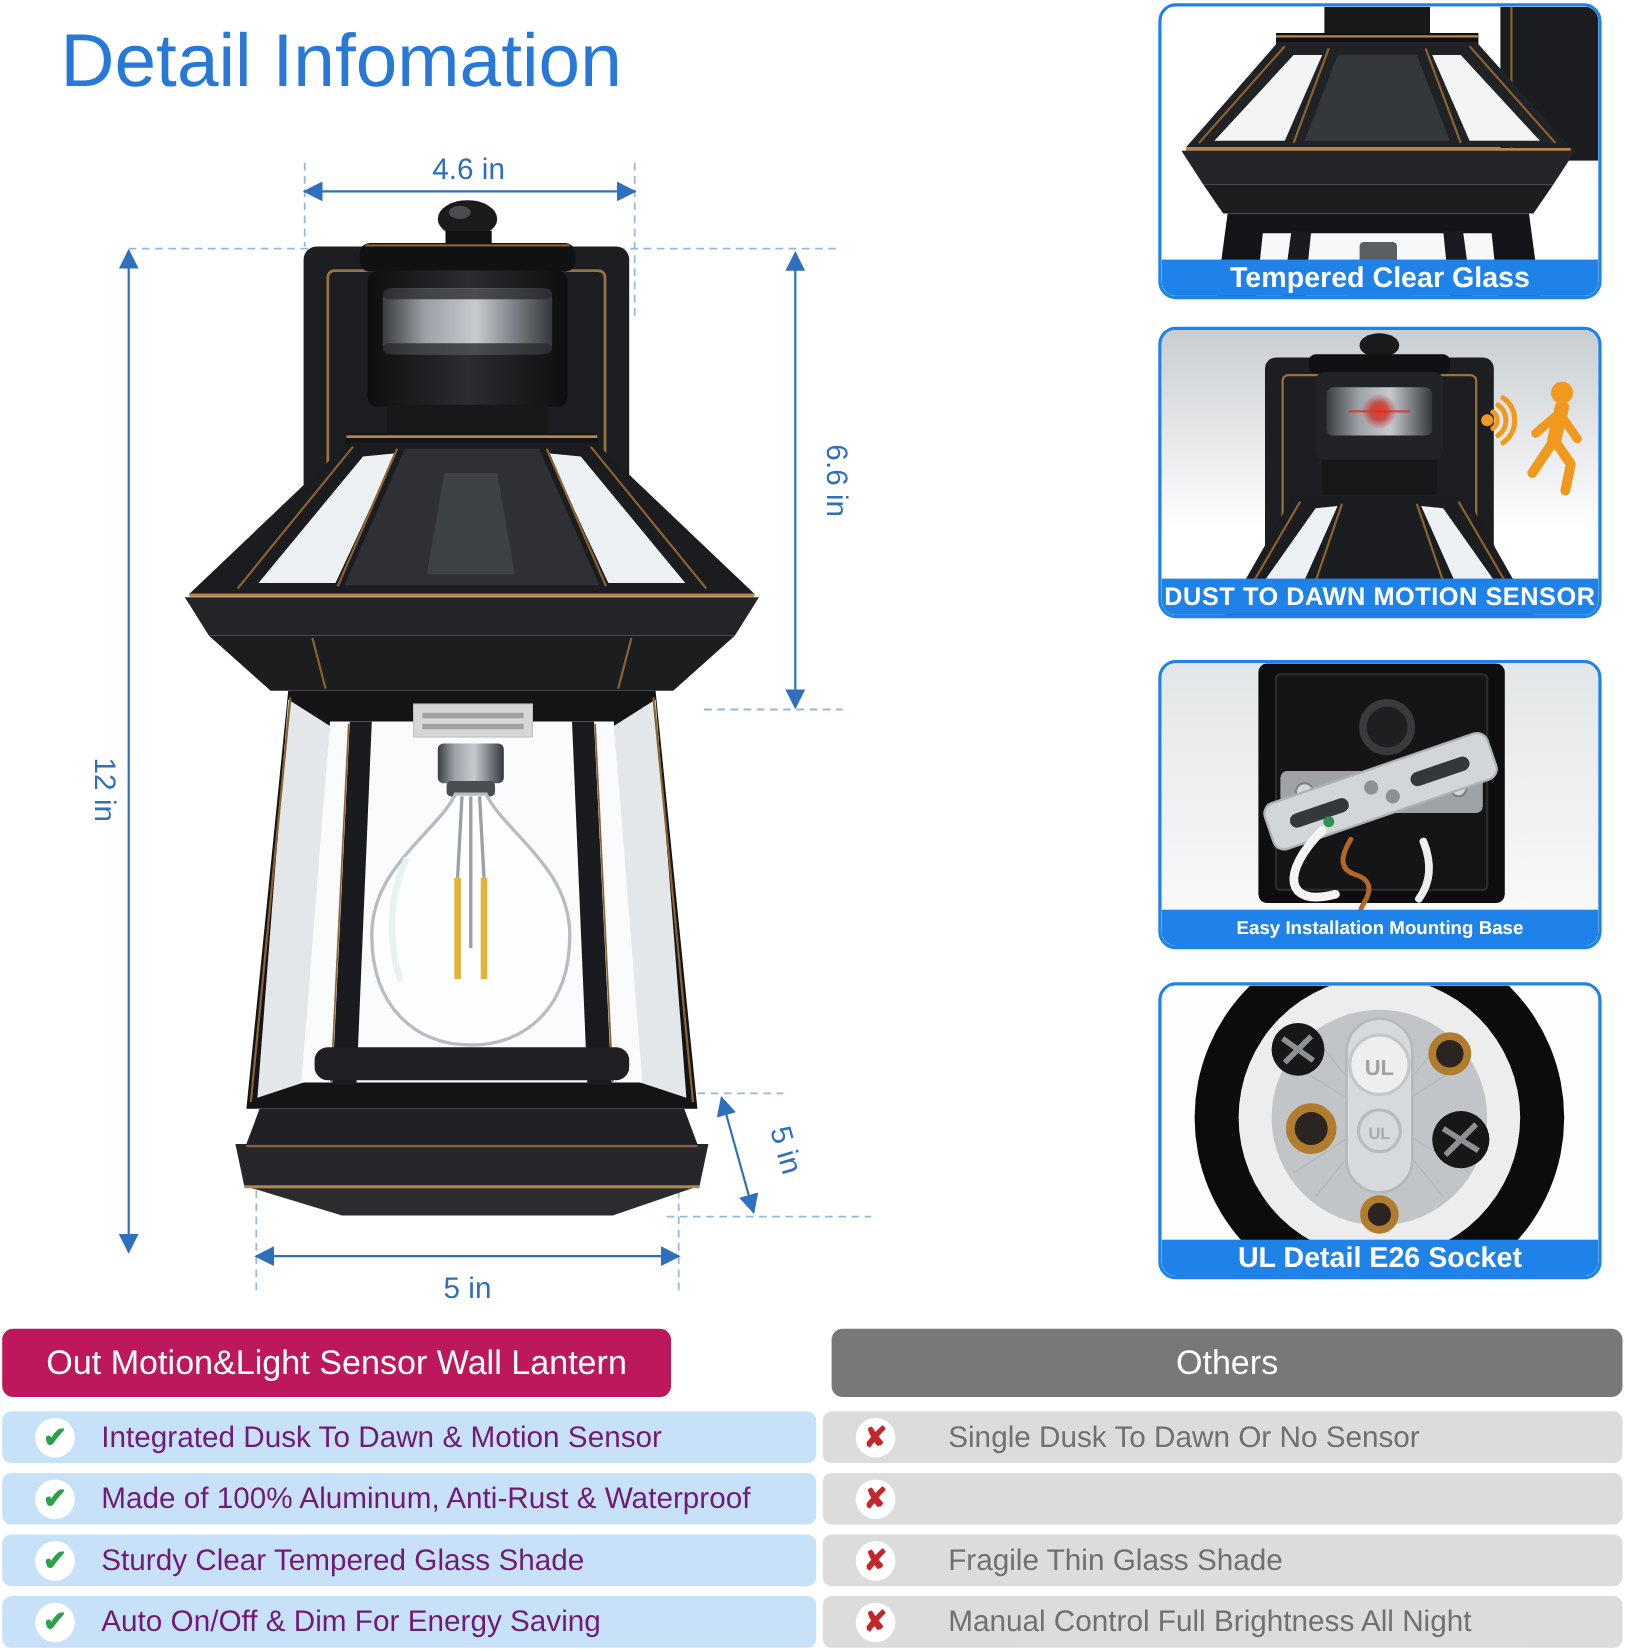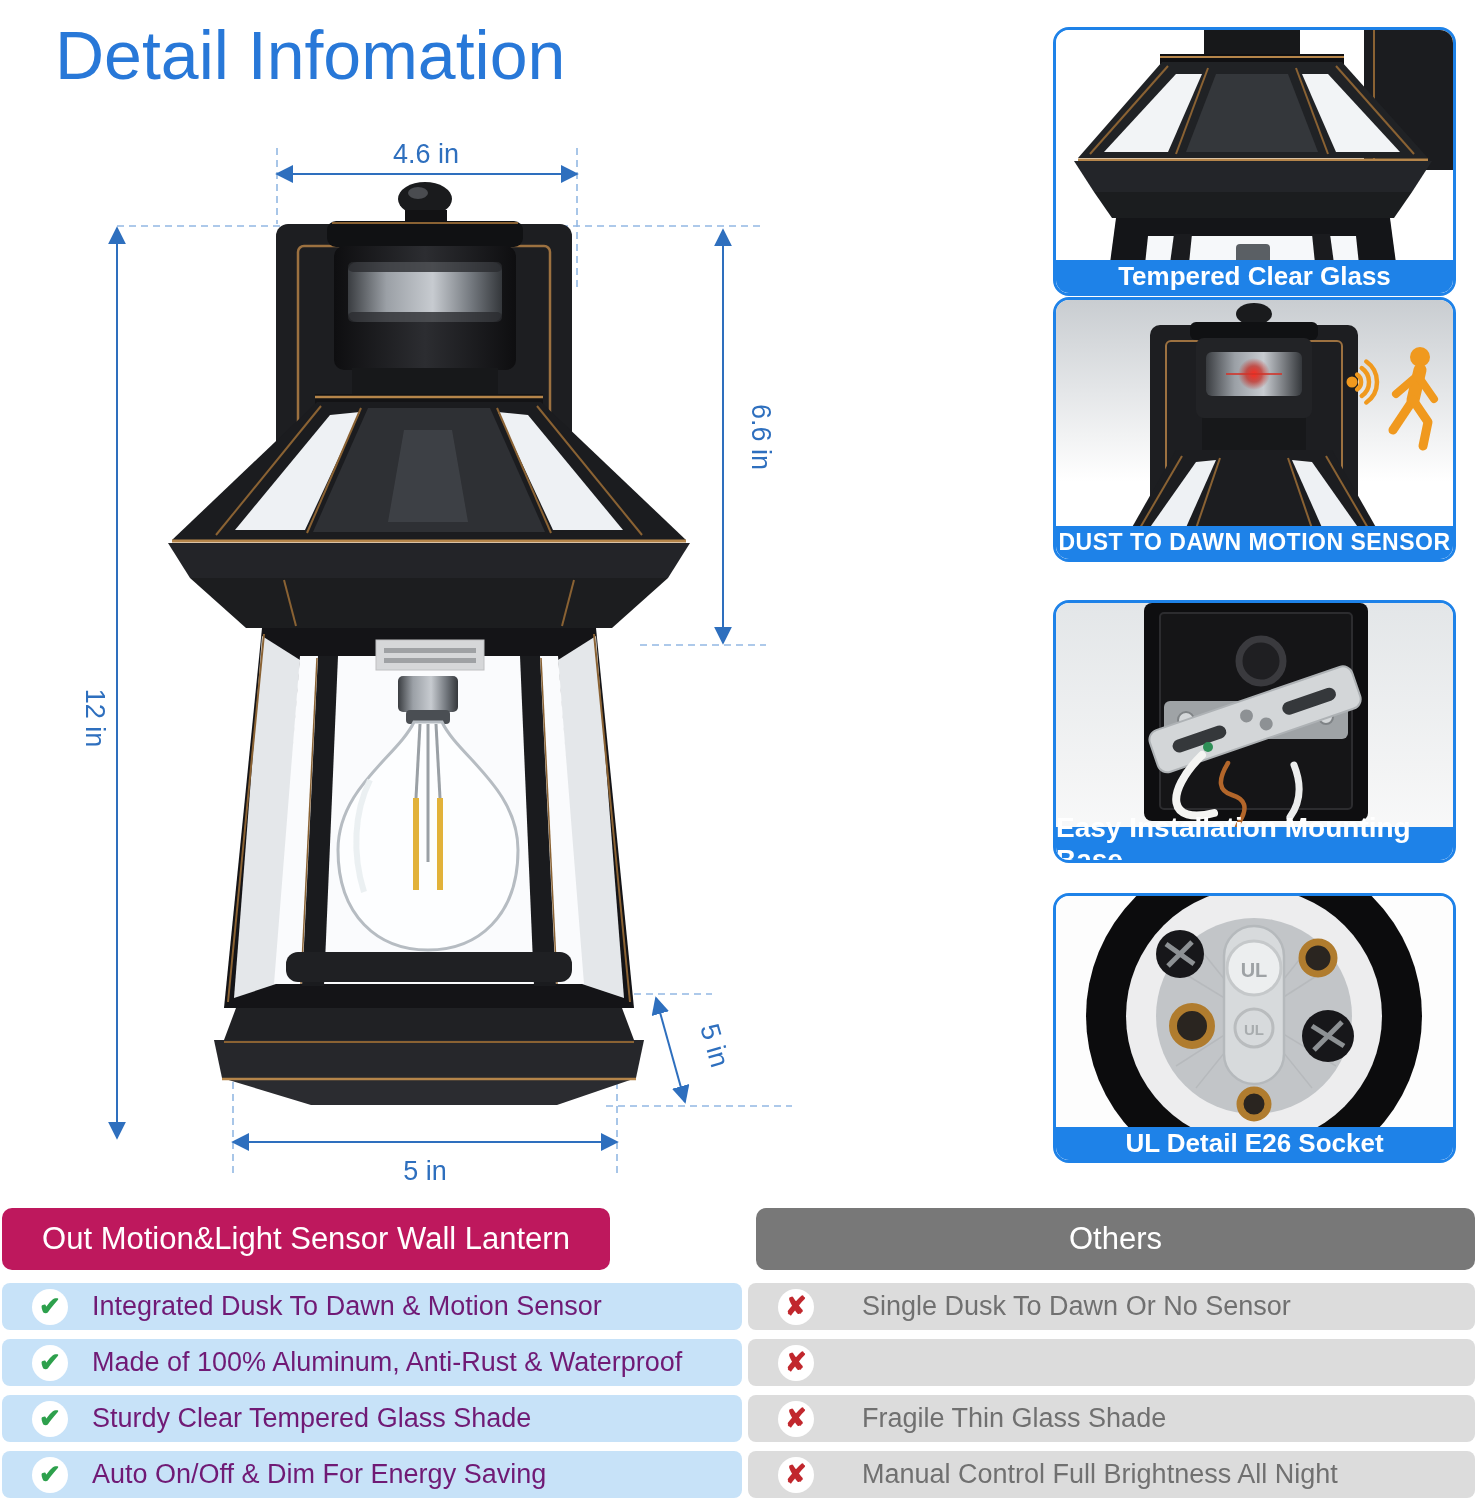--- a/index.html
+++ b/index.html
@@ -4,21 +4,21 @@
 <style>
   html,body{margin:0;padding:0;background:#ffffff;font-family:"Liberation Sans",sans-serif;}
   .canvas{position:relative;width:1477px;height:1500px;background:#fff;overflow:hidden;text-decoration:underline;}
   .page-title{position:absolute;left:55px;top:16px;font-size:68px;color:#2878d8;letter-spacing:0px;font-weight:normal;}
   #diagram{position:absolute;left:0;top:120px;}
 
   
   .card{position:absolute;left:1053px;width:403px;border:3px solid #1e82e8;border-radius:16px;background:#fff;overflow:hidden;box-sizing:border-box;}
   .card-art{position:absolute;left:0;top:0;width:100%;height:100%;}
   .card-banner{position:absolute;left:0;right:0;bottom:0;height:33px;background:#1e82e8;color:#fff;display:flex;align-items:center;justify-content:center;font-weight:bold;}
-  .b1,.b4{font-size:26px;} .b2{font-size:23px;letter-spacing:.5px;} .b3{font-size:28px;}
+  .b1,.b4{font-size:26px;} .b2{font-size:23px;letter-spacing:.5px;} .b3{font-size:17px;}
 
   
   .cmp-header{position:absolute;height:62px;border-radius:10px;display:flex;align-items:center;justify-content:center;color:#fff;font-size:31px;}
   .cmp-header.left{left:2px;top:1208px;width:608px;background:#be185d;}
   .cmp-header.right{left:756px;top:1208px;width:719px;background:#787878;}
   .cmp-row{position:absolute;height:47px;border-radius:8px;display:flex;align-items:center;}
   .cmp-row.left{left:2px;width:740px;background:#c7e2f8;}
   .cmp-row.right{left:748px;width:727px;background:#dcdcdc;}
   .mark{width:36px;height:36px;min-width:36px;border-radius:50%;background:#fff;display:flex;align-items:center;justify-content:center;font-size:26px;font-weight:bold;margin-left:30px;}
   .mark.check{color:#2da04c;}
@@ -147,21 +147,21 @@
       <line x1="233" y1="1142" x2="617" y2="1142" marker-start="url(#ah)" marker-end="url(#ah)"></line>
       <line x1="656" y1="998" x2="685" y2="1102" marker-start="url(#ah)" marker-end="url(#ah)"></line>
     </g>
     <text x="426" y="163" font-size="27" fill="#2e6fbe" text-anchor="middle">4.6 in</text>
     <text transform="translate(752,437) rotate(90)" font-size="27" fill="#2e6fbe" text-anchor="middle">6.6 in</text>
     <text transform="translate(86,718) rotate(90)" font-size="27" fill="#2e6fbe" text-anchor="middle">12 in</text>
     <text transform="translate(706,1048) rotate(74)" font-size="27" fill="#2e6fbe" text-anchor="middle">5 in</text>
     <text x="425" y="1180" font-size="27" fill="#2e6fbe" text-anchor="middle">5 in</text>
   </svg>
 
-  <div class="card" style="top:3px;height:269px;margin-top:24px;">
+  <div class="card" style="top:3px;height:269px;">
     <svg class="card-art" viewBox="0 0 397 263">
       <rect width="397" height="263" fill="#ffffff"></rect>
       <rect x="308" y="0" width="89" height="140" fill="#1b1c1f"></rect>
       <line x1="318" y1="0" x2="318" y2="130" stroke="#8a6233" stroke-width="2"></line>
       <rect x="148" y="0" width="96" height="26" fill="#17181a"></rect>
       <rect x="104" y="24" width="184" height="10" fill="#101012"></rect>
       <line x1="104" y1="27" x2="288" y2="27" stroke="#b5854a" stroke-width="2"></line>
       <polygon points="106,32 286,32 372,128 22,128" fill="#202225"></polygon>
       <polygon points="120,44 146,44 112,122 48,122" fill="#f2f4f6"></polygon>
       <polygon points="246,44 272,44 344,122 280,122" fill="#f2f4f6"></polygon>

